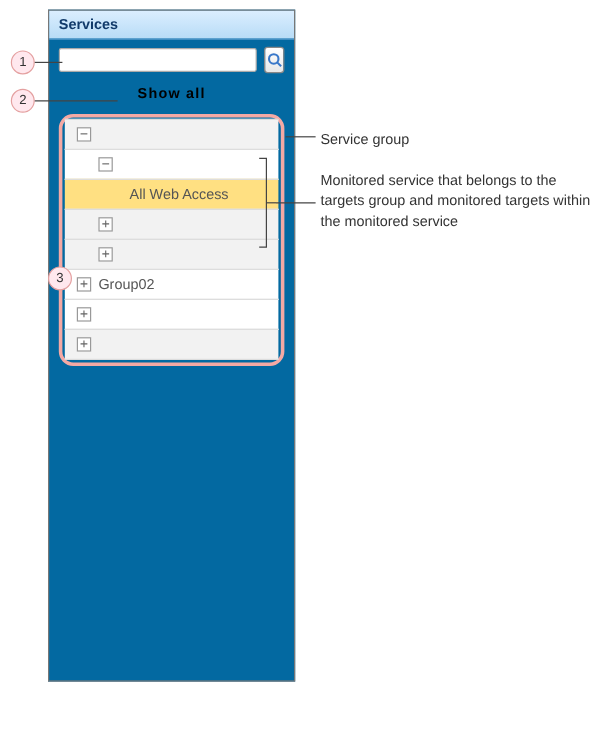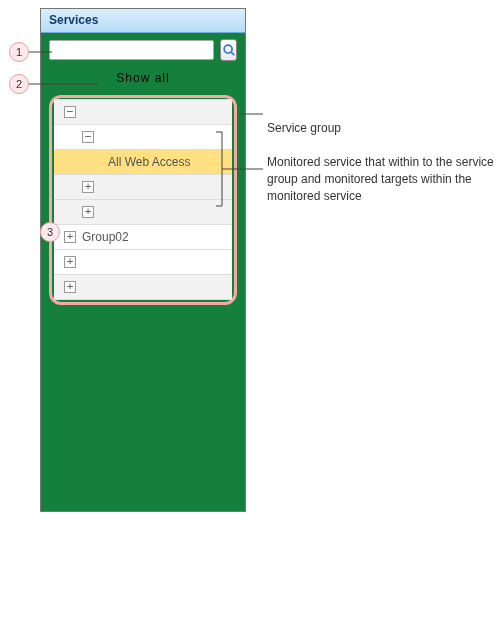--- a/index.html
+++ b/index.html
@@ -12,23 +12,23 @@
     width: 504px;
     height: 617px;
     position: relative;
     color: #333;
   }
   .panel {
     position: absolute;
     left: 40px;
     top: 8px;
     width: 206px;
-    height: 504px;
+    height: 560px;
     border: 1px solid #777;
-    background: #15803d;
+    background: #0369a1;
   }
   .panel-header {
     height: 24px;
     background: linear-gradient(#dbeeff, #b8dcf6);
     border-bottom: 1px solid #6aa9d8;
     color: #113a6a;
     font-weight: bold;
     font-size: 12px;
     padding: 4px 8px;
   }
@@ -52,21 +52,21 @@
     border: 1px solid #888;
     border-radius: 3px;
     background: linear-gradient(#ffffff, #e8e8e8);
     display: flex;
     align-items: center;
     justify-content: center;
     cursor: pointer;
   }
   .show-all {
     text-align: center;
-    font-weight: normal;
+    font-weight: bold;
     font-size: 12px;
     letter-spacing: 1px;
     padding: 4px 0 10px 0;
     color: #000;
   }
   .tree-wrap {
     margin: 0 8px 8px 8px;
     border: 3px solid #f4a9a4;
     border-radius: 12px;
     padding: 2px;
@@ -121,21 +121,20 @@
   #b1 { left: 9px; top: 42px; }
   #b2 { left: 9px; top: 74px; }
   #b3 { left: 40px; top: 222px; }
 
   
   .anno {
     position: absolute;
     font-size: 12px;
     color: #333;
     line-height: 1.4;
-    margin-top: 12px;
   }
   #anno1 { left: 267px; top: 108px; }
   #anno2 { left: 267px; top: 142px; width: 230px; }
 
   
   svg.overlay {
     position: absolute;
     left: 0; top: 0;
     width: 504px; height: 617px;
     pointer-events: none;
@@ -189,21 +188,21 @@
       <span class="toggle">+</span>
     </div>
   </div>
 </div>
 
 <div id="b1" class="badge">1</div>
 <div id="b2" class="badge">2</div>
 <div id="b3" class="badge">3</div>
 
 <div id="anno1" class="anno">Service group</div>
-<div id="anno2" class="anno">Monitored service that within to the service group and monitored targets within the monitored service</div>
+<div id="anno2" class="anno">Monitored service that belongs to the targets group and monitored targets within the monitored service</div>
 
 <svg class="overlay">
 
   <line x1="29" y1="52" x2="52" y2="52"></line>
 
   <line x1="29" y1="84" x2="98" y2="84"></line>
 
   <line x1="50" y1="232" x2="50" y2="232"></line>
 
   <line x1="238" y1="114" x2="263" y2="114"></line>

